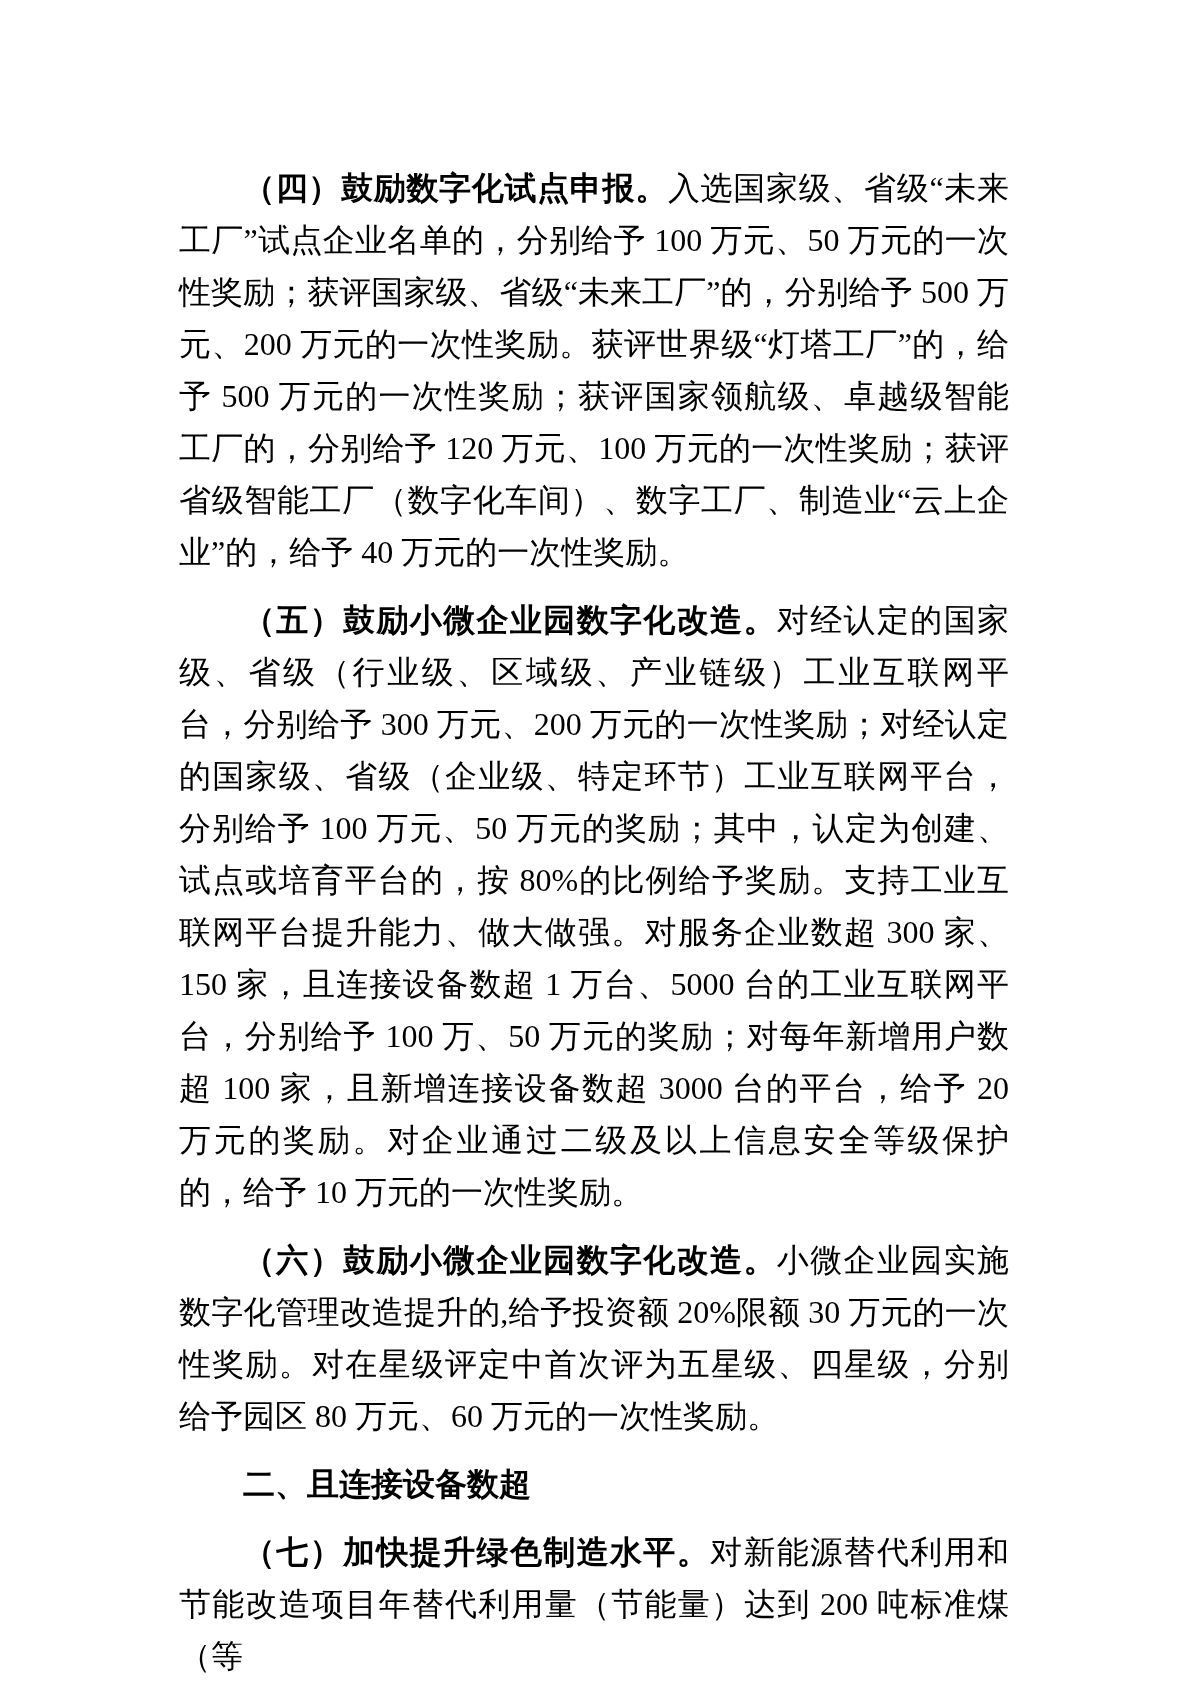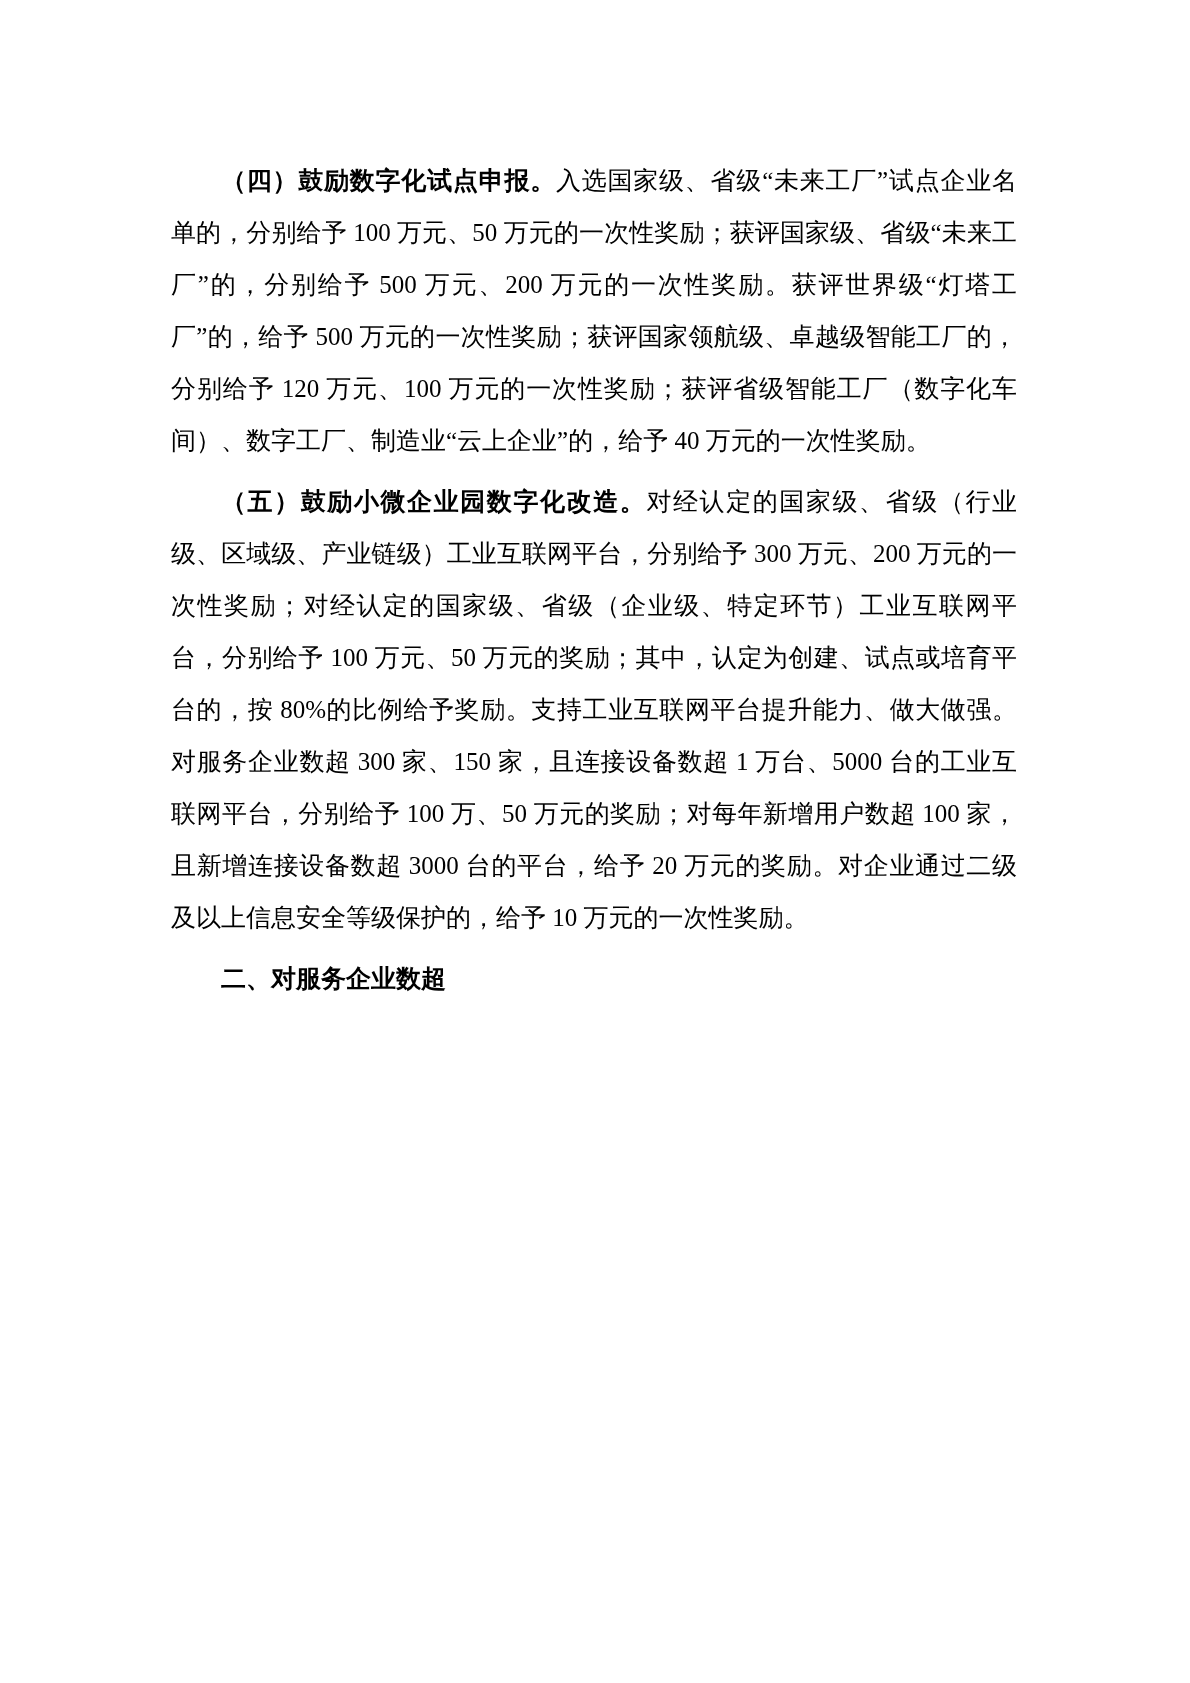--- a/index.html
+++ b/index.html
@@ -15,23 +15,23 @@
     overflow: hidden;
   }
   .content {
     position: absolute;
     left: 163px;
     top: 146px;
     width: 862px;
     color: #000000;
   }
   .para {
-    margin: 8px;
+    margin: 16px;
     font-family: "Liberation Serif", serif;
-    font-size: 25px;
+    font-size: 32px;
     line-height: 52px;
     text-align: justify;
     text-indent: 2em;
     color: #000000;
   }
   .para .lead {
     font-family: "Liberation Sans", sans-serif;
     font-weight: 700;
   }
   .para .body {
@@ -45,20 +45,26 @@
   <div class="content">
 
     <p class="para">
       <span class="lead">（四）鼓励数字化试点申报。</span><span class="body">入选国家级、省级“未来工厂”试点企业名单的，分别给予 100 万元、50 万元的一次性奖励；获评国家级、省级“未来工厂”的，分别给予 500 万元、200 万元的一次性奖励。获评世界级“灯塔工厂”的，给予 500 万元的一次性奖励；获评国家领航级、卓越级智能工厂的，分别给予 120 万元、100 万元的一次性奖励；获评省级智能工厂（数字化车间）、数字工厂、制造业“云上企业”的，给予 40 万元的一次性奖励。</span>
     </p>
 
     <p class="para">
       <span class="lead">（五）鼓励小微企业园数字化改造。</span><span class="body">对经认定的国家级、省级（行业级、区域级、产业链级）工业互联网平台，分别给予 300 万元、200 万元的一次性奖励；对经认定的国家级、省级（企业级、特定环节）工业互联网平台，分别给予 100 万元、50 万元的奖励；其中，认定为创建、试点或培育平台的，按 80%的比例给予奖励。支持工业互联网平台提升能力、做大做强。对服务企业数超 300 家、150 家，且连接设备数超 1 万台、5000 台的工业互联网平台，分别给予 100 万、50 万元的奖励；对每年新增用户数超 100 家，且新增连接设备数超 3000 台的平台，给予 20 万元的奖励。对企业通过二级及以上信息安全等级保护的，给予 10 万元的一次性奖励。</span>
     </p>
 
+    <p class="para">
+      <span class="lead">（六）鼓励小微企业园数字化改造。</span><span class="body">小微企业园实施数字化管理改造提升的,给予投资额 20%限额 30 万元的一次性奖励。对在星级评定中首次评为五星级、四星级，分别给予园区 80 万元、60 万元的一次性奖励。</span>
+    </p>
 
     <p class="para">
-      <span class="lead">二、对服务企业数超</span>
+      <span class="lead">二、且连接设备数超</span>
     </p>
 
+    <p class="para">
+      <span class="lead">（七）加快提升绿色制造水平。</span><span class="body">对新能源替代利用和节能改造项目年替代利用量（节能量）达到 200 吨标准煤（等</span>
+    </p>
 
   </div>
 </div>
 
 </body></html>

